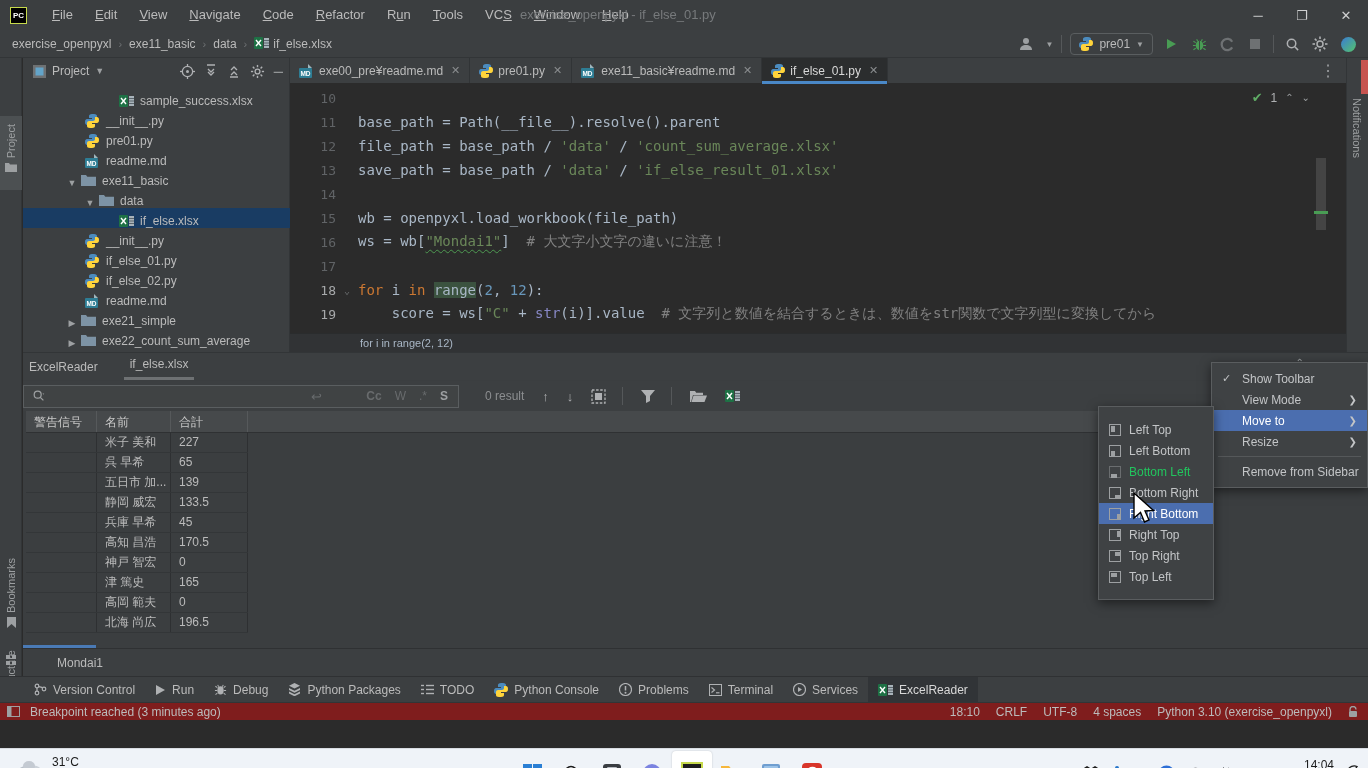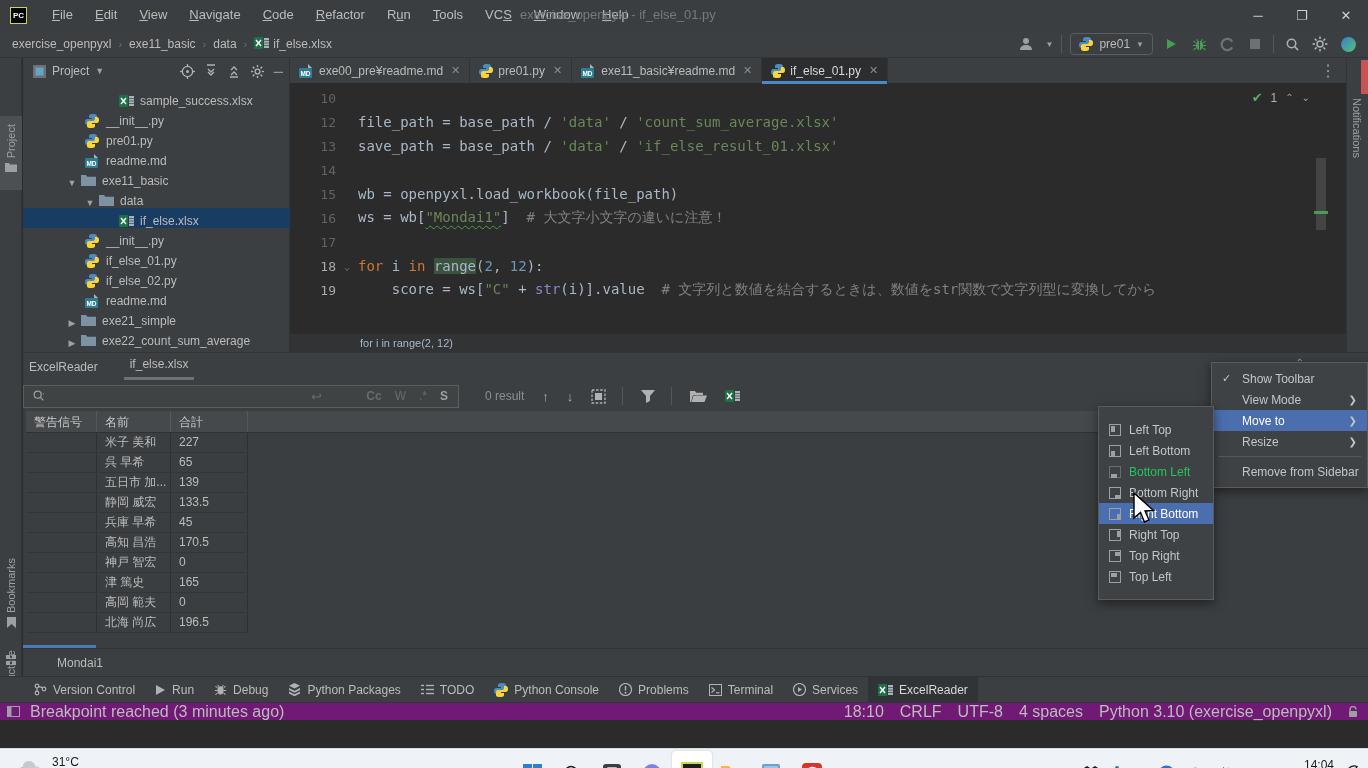--- a/index.html
+++ b/index.html
@@ -115,22 +115,22 @@
   #sheet-name { color:#bbbbbb; font-size:12px; margin-left:34px; }
   #sheet-grid-icon { position:absolute; left:-17px; top:302px; }
 
   
   #toolwindow-bar { left:0; top:676px; width:1368px; height:26px; background:#3c3f41; border-top:1px solid #2f3133;
     display:flex; align-items:center; }
   .twb-item { display:flex; align-items:center; gap:6px; color:#bbbbbb; font-size:12px; padding:0 10px; height:26px; }
   .twb-item.active { background:#313437; color:#d8d8d8; }
 
   
-  #statusbar { left:0; top:702px; width:1368px; height:18px; background:#701a75; border-top:1px solid #323537;
-    display:flex; align-items:center; color:#bbbbbb; font-size:16px; }
+  #statusbar { left:0; top:702px; width:1368px; height:18px; background:#7f1d1d; border-top:1px solid #323537;
+    display:flex; align-items:center; color:#bbbbbb; font-size:12px; }
   #sb-msg { margin-left:30px; }
   #sb-icon { position:absolute; left:7px; }
   #sb-right { position:absolute; right:10px; display:flex; gap:16px; align-items:center; }
 
   
   #taskbar { left:0; top:720px; width:1368px; height:40px; background:#eff3f8; border-top:1px solid #d8dce1;margin-top:28px; }
   #weather { position:absolute; left:14px; top:6px; display:flex; align-items:center; gap:8px; }
   #weather .wt { font-size:12px; color:#1b1b1b; line-height:14px; }
   #weather .wd { font-size:11px; color:#5a5a5a; line-height:13px; }
   #tb-center { position:absolute; left:512px; top:2px; display:flex; align-items:center; }
@@ -547,20 +547,21 @@
               <path d="M7 14c2.2 0 3-1 3-2v-2H7V9h5c1 0 2-.8 2-3s-1-3-2-3h-2v2c0 1.2-.8 2-2 2H4c-1 0-2 .8-2 2v3c0 1 .8 2 3 2z" fill="#ffd43b"></path>
             </svg>
           </span>
           <span>if_else_01.py</span>
           <span class="close">✕</span>
         </div>
         <div id="tab-more">⋮</div>
       </div>
     <div id="code">
         <div class="cline"><span class="ln">10</span><span class="foldcol"></span><span class="ctext"></span></div>
+        <div class="cline"><span class="ln">11</span><span class="foldcol"></span><span class="ctext"><span class="tk-d">base_path = Path(__file__).resolve().parent</span></span></div>
         <div class="cline"><span class="ln">12</span><span class="foldcol"></span><span class="ctext"><span class="tk-d">file_path = base_path / </span><span class="tk-s">'data'</span><span class="tk-d"> / </span><span class="tk-s">'count_sum_average.xlsx'</span></span></div>
         <div class="cline"><span class="ln">13</span><span class="foldcol"></span><span class="ctext"><span class="tk-d">save_path = base_path / </span><span class="tk-s">'data'</span><span class="tk-d"> / </span><span class="tk-s">'if_else_result_01.xlsx'</span></span></div>
         <div class="cline"><span class="ln">14</span><span class="foldcol"></span><span class="ctext"></span></div>
         <div class="cline"><span class="ln">15</span><span class="foldcol"></span><span class="ctext"><span class="tk-d">wb = openpyxl.load_workbook(file_path)</span></span></div>
         <div class="cline"><span class="ln">16</span><span class="foldcol"></span><span class="ctext"><span class="tk-d">ws = wb[</span><span class="tk-sw">"Mondai1"</span><span class="tk-d">]  </span><span class="tk-c"># 大文字小文字の違いに注意！</span></span></div>
         <div class="cline"><span class="ln">17</span><span class="foldcol"></span><span class="ctext"></span></div>
         <div class="cline"><span class="ln bright">18</span><span class="foldcol">⌄</span><span class="ctext"><span class="tk-k">for</span><span class="tk-d"> i </span><span class="tk-k">in</span><span class="tk-d"> </span><span class="tk-hl">range</span><span class="tk-d">(</span><span class="tk-n">2</span><span class="tk-d">, </span><span class="tk-n">12</span><span class="tk-d">):</span></span></div>
         <div class="cline"><span class="ln bright">19</span><span class="foldcol"></span><span class="ctext"><span class="tk-d">    score = ws[</span><span class="tk-s">"C"</span><span class="tk-d"> + </span><span class="tk-b">str</span><span class="tk-d">(i)].value  </span><span class="tk-c"># 文字列と数値を結合するときは、数値をstr関数で文字列型に変換してから</span></span></div>
       </div>
     <div id="insp-widget">

